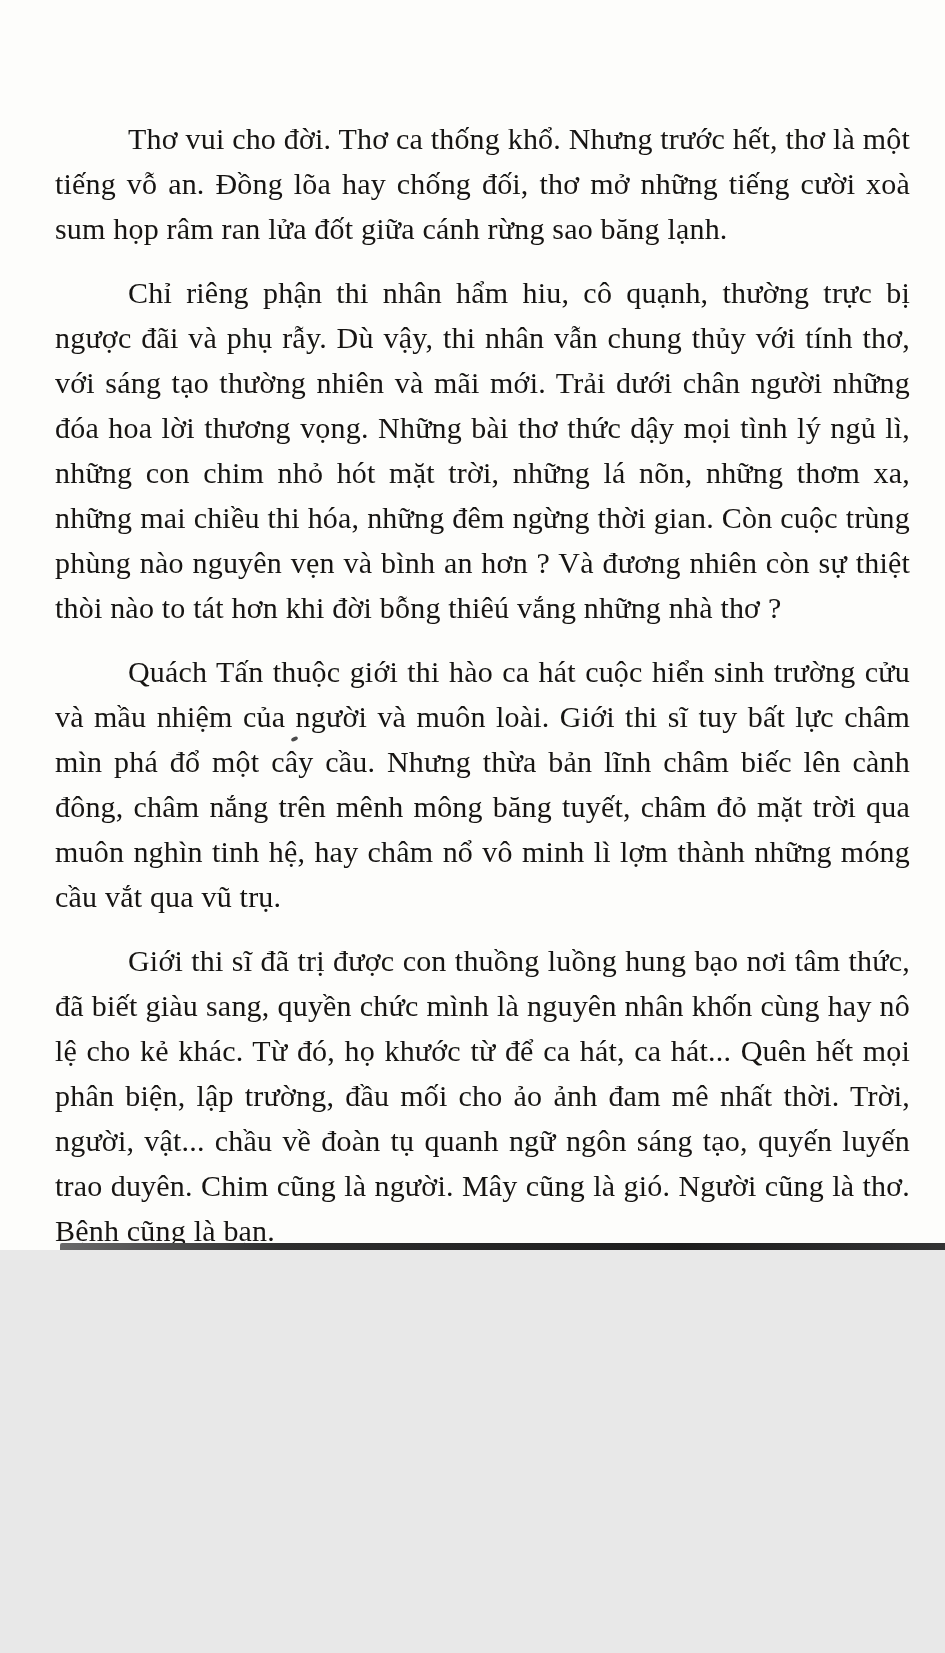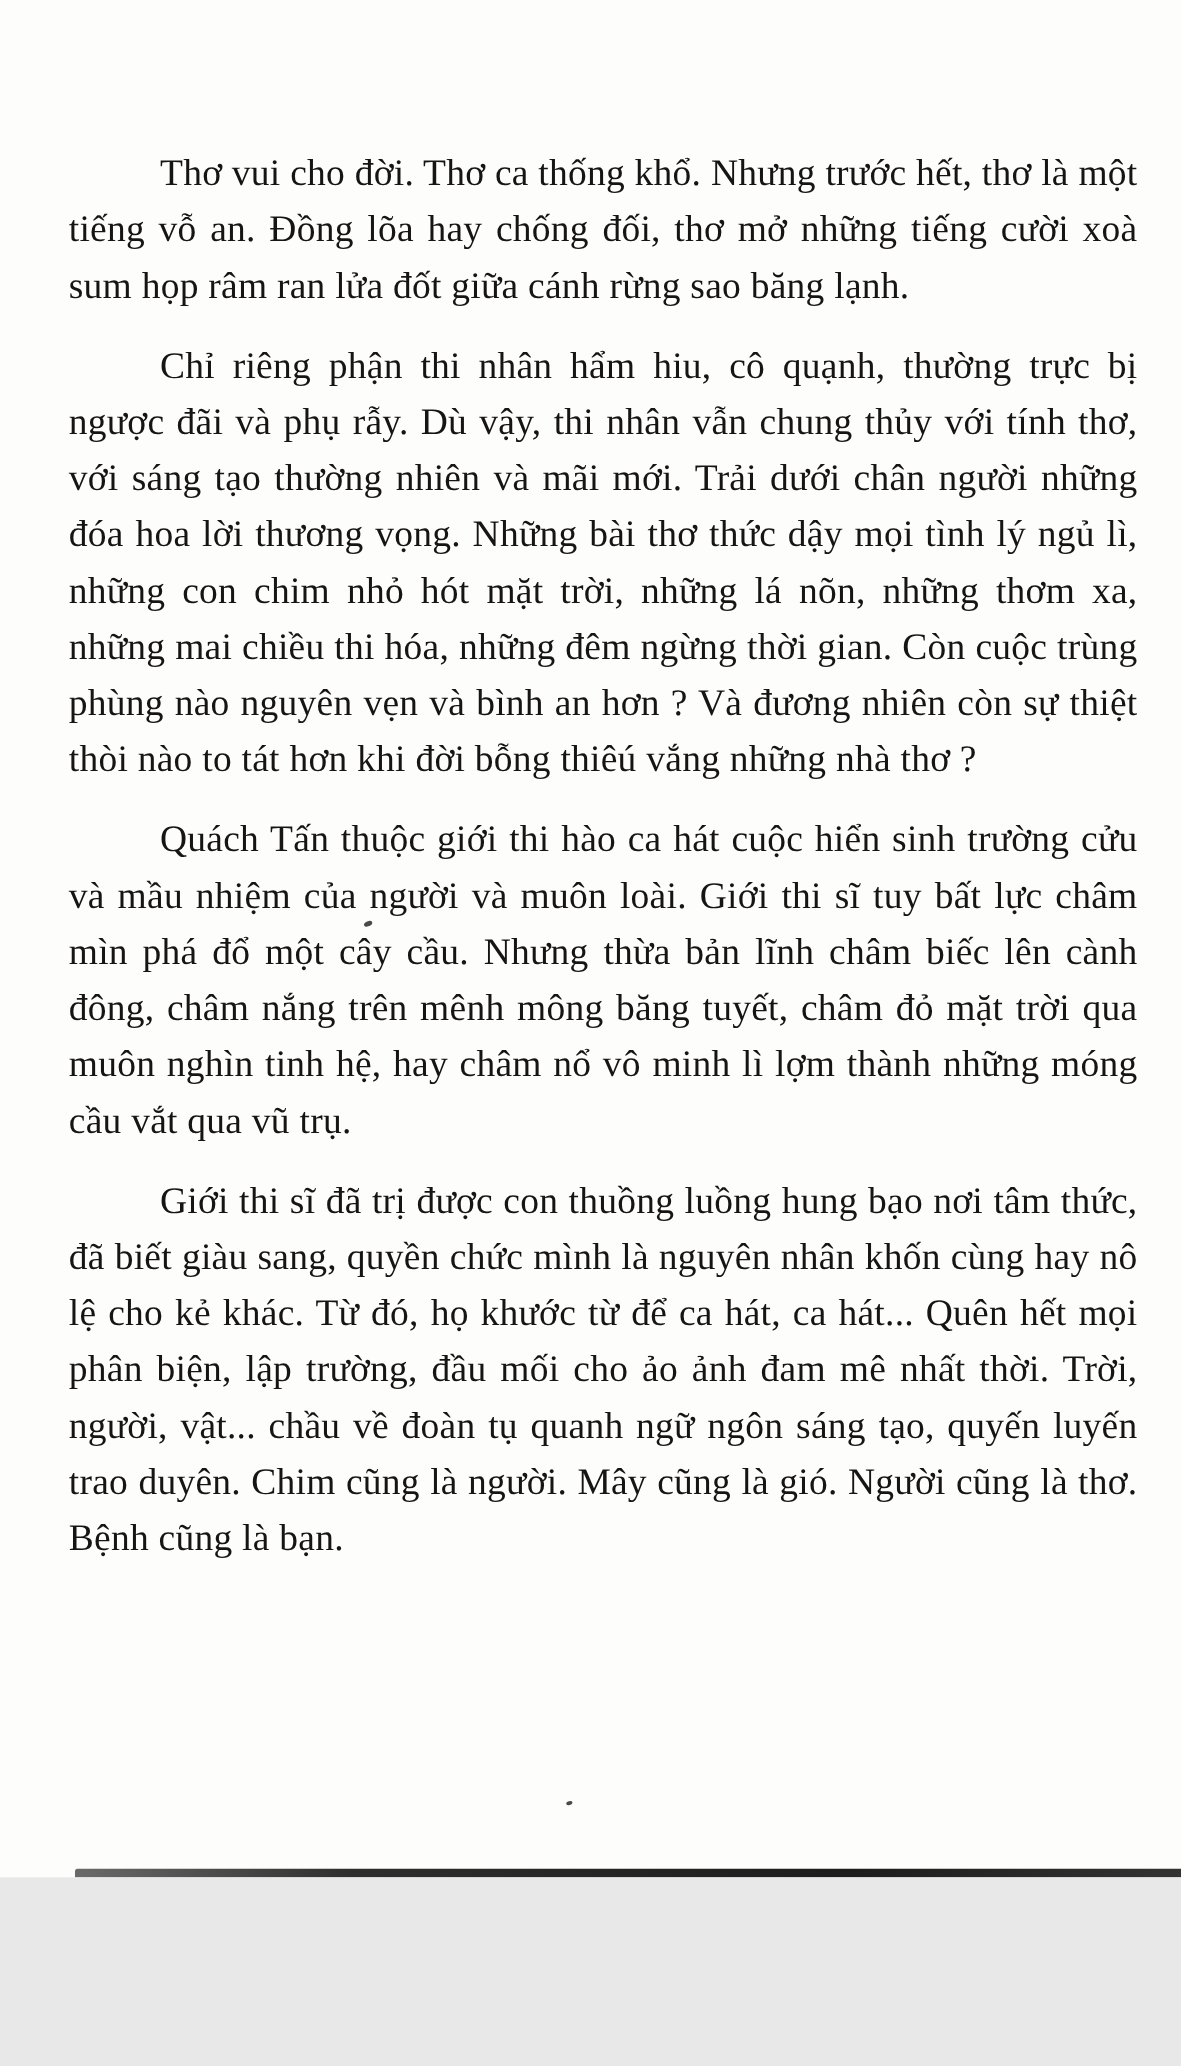--- a/index.html
+++ b/index.html
@@ -3,21 +3,21 @@
 <meta charset="utf-8">
 <style>
   html, body {
     margin: 0;
     padding: 0;
     background: #e8e8e8;
   }
   .page {
     position: relative;
     width: 945px;
-    height: 1502px;
+    height: 1250px;
     margin: 0 auto;
     background: #fdfdfb;
     overflow: hidden;
     color: #171513;
     font-family: "Liberation Serif", "DejaVu Serif", serif;
   }
   .text-block {
     position: absolute;
     left: 55px;
     top: 116px;

